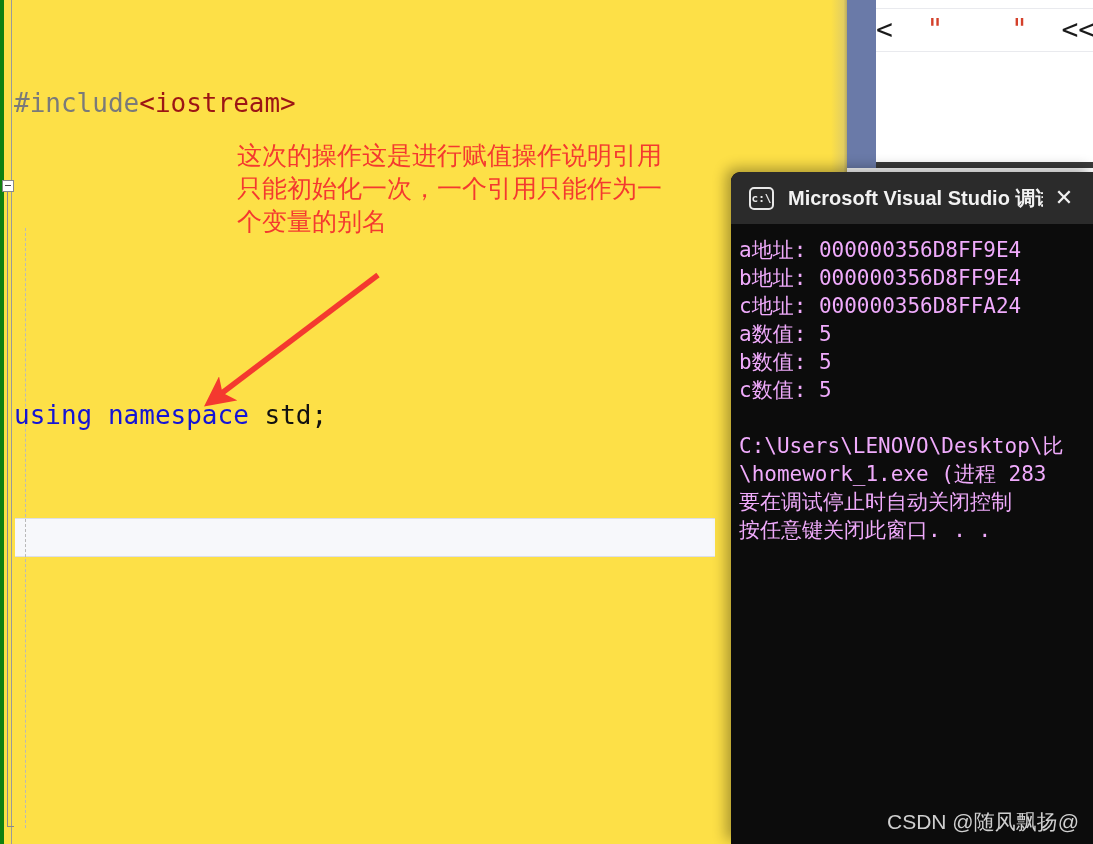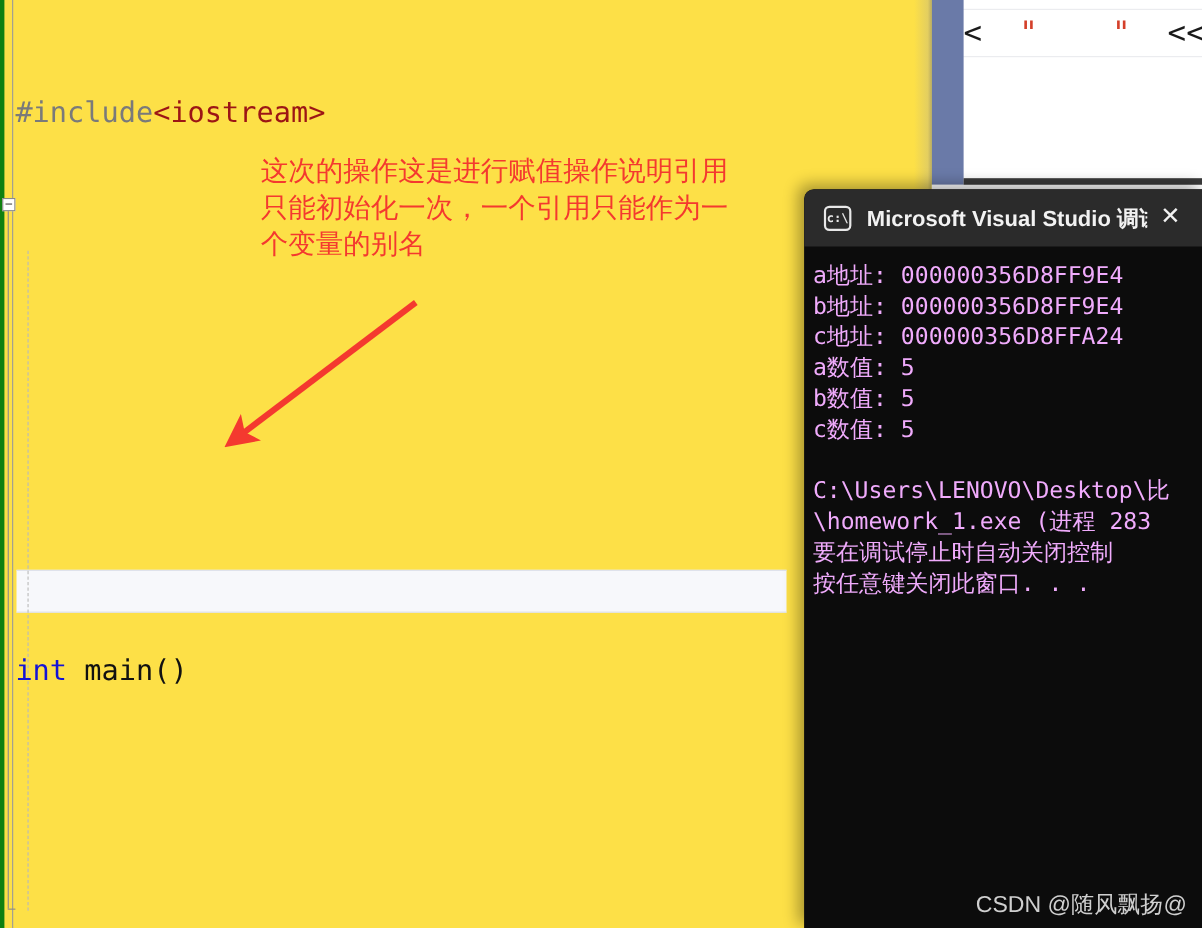--- a/index.html
+++ b/index.html
@@ -248,24 +248,24 @@
     <div class="indent-guide"></div>
     <div class="fold-box"></div>
     <div class="fold-tail"></div>
     <div class="fold-tail-end"></div>
 
     <div id="code">
       <span class="ln"><span class="pp">#include</span><span class="str">&lt;iostream&gt;</span></span>
 
       <span class="ln"> </span>
 
+      <span class="ln"><span class="kw">using</span> <span class="kw">namespace</span> <span class="op">std;</span></span>
 
       <span class="ln"> </span>
 
-      <span class="ln"><span class="kw">int</span> <span class="op">main()</span></span>
 
       
 
       
 
       
 
       
 
       

